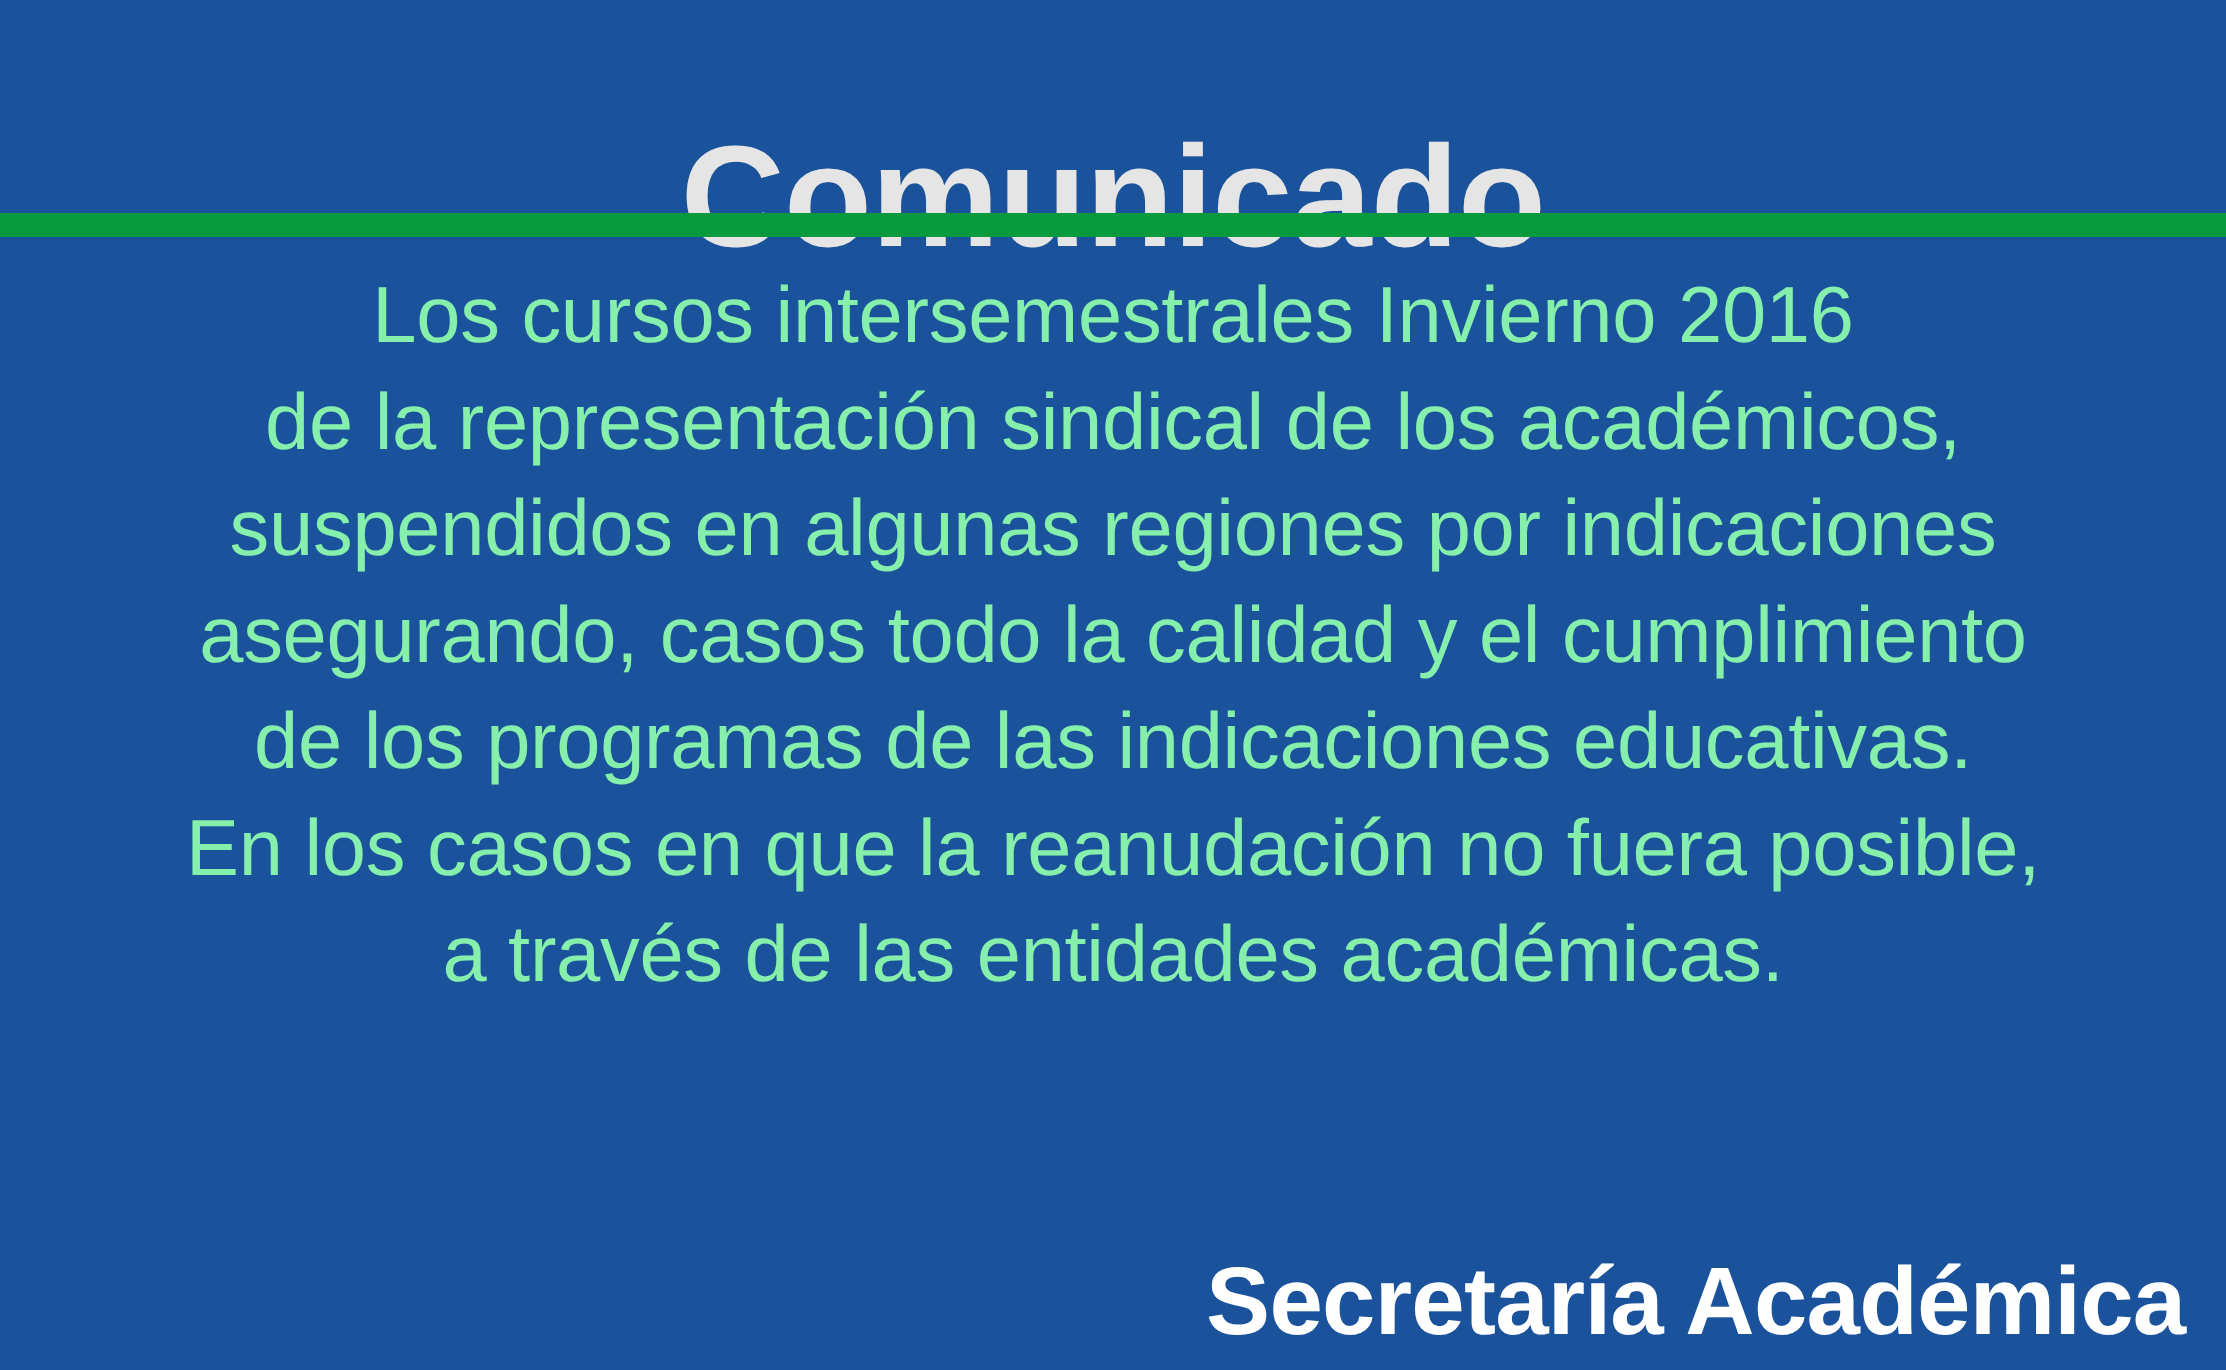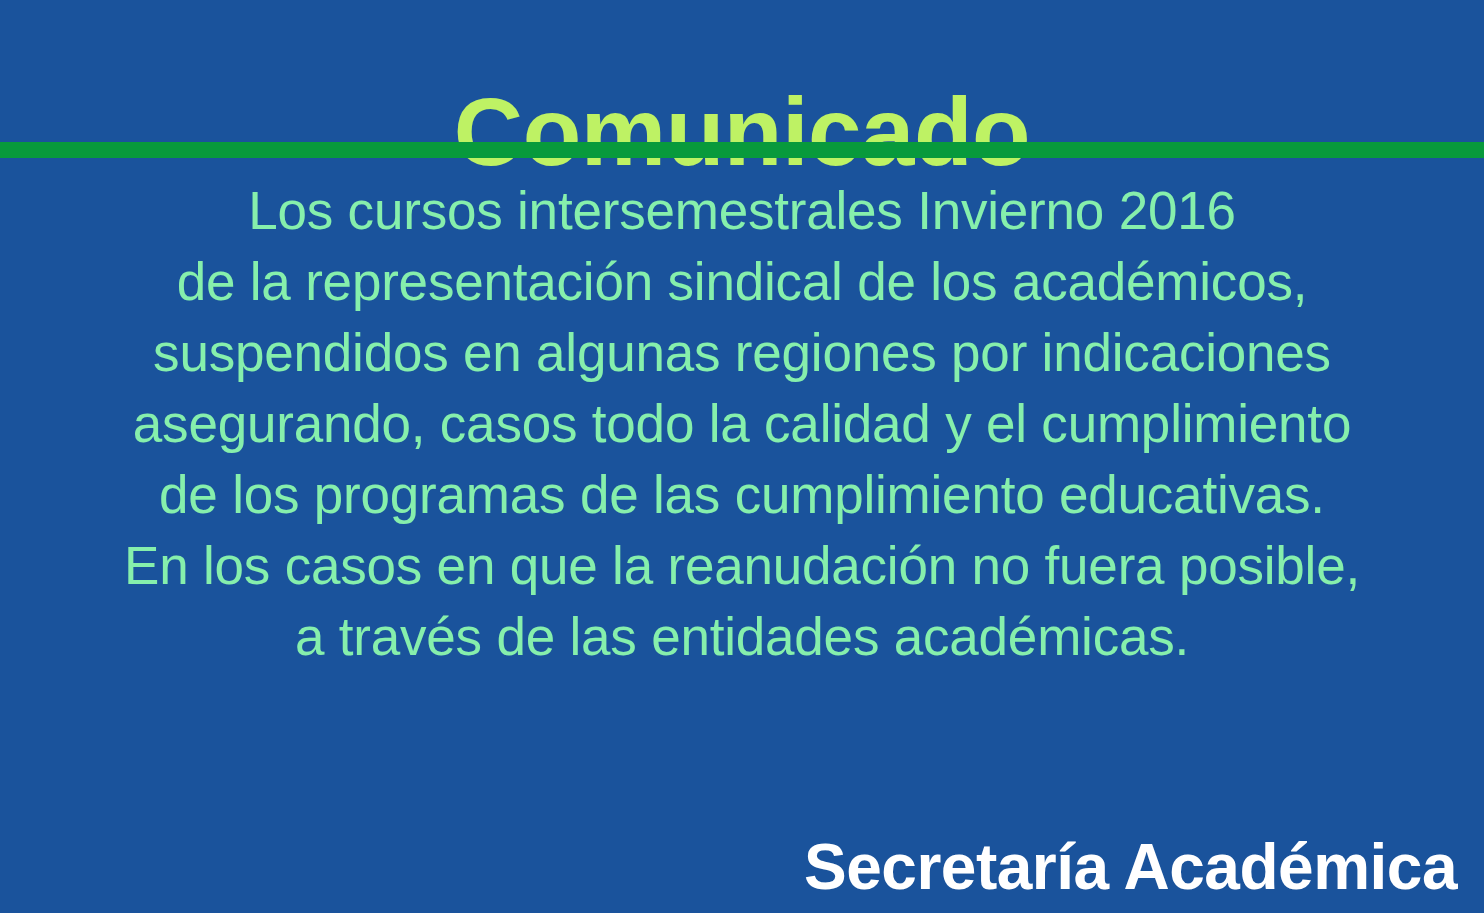--- a/index.html
+++ b/index.html
@@ -101,30 +101,30 @@
     white-space: nowrap;
     text-align: right;
   }
 </style>
 </head>
 <body style="background: rgb(26, 83, 156);">
 
 <div class="poster" style="background: rgb(26, 83, 156);">
 
   <div class="header-band" style="background: rgb(26, 83, 156);">
-    <h1 class="poster-title" style="color: #bef264;">Comunicado</h1>
+    <h1 class="poster-title" style="color: #e5e5e5;">Comunicado</h1>
   </div>
 
   <div class="divider-green" style="background: rgb(8, 154, 60);"></div>
 
   <div class="body-block" style="color: #86efac;">
     <span class="body-line">Los cursos intersemestrales Invierno 2016</span>
     <span class="body-line">de la representación sindical de los académicos,</span>
     <span class="body-line">suspendidos en algunas regiones por indicaciones</span>
     <span class="body-line">asegurando, casos todo la calidad y el cumplimiento</span>
-    <span class="body-line">de los programas de las cumplimiento educativas.</span>
+    <span class="body-line">de los programas de las indicaciones educativas.</span>
     <span class="body-line">En los casos en que la reanudación no fuera posible,</span>
     <span class="body-line">a través de las entidades académicas.</span>
   </div>
 
   <div class="signature" style="color: rgb(255, 255, 255); margin-left: 44px;">Secretaría Académica</div>
 
 </div>
 
 </body></html>

